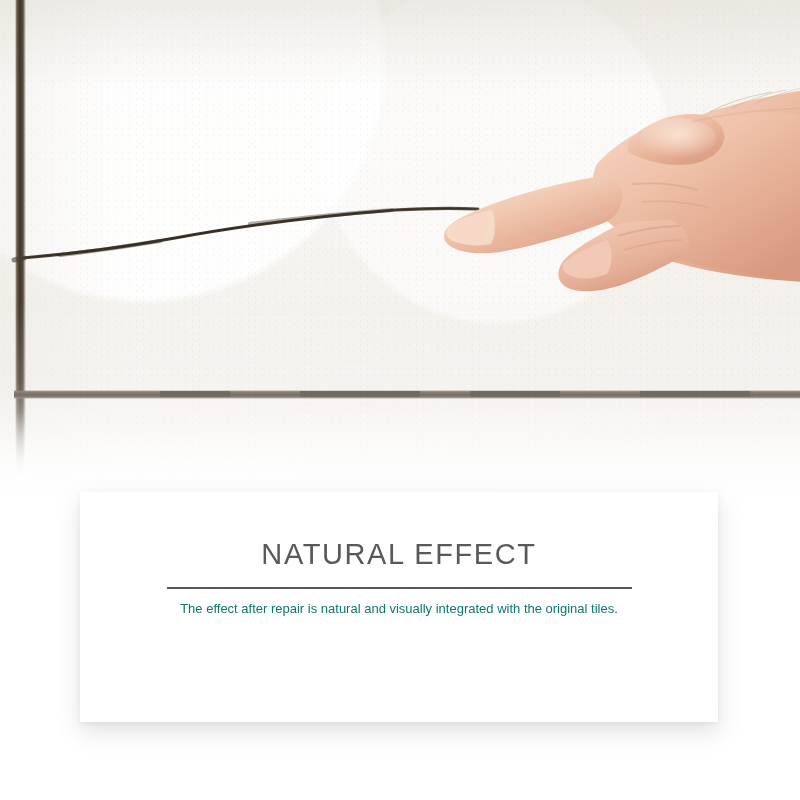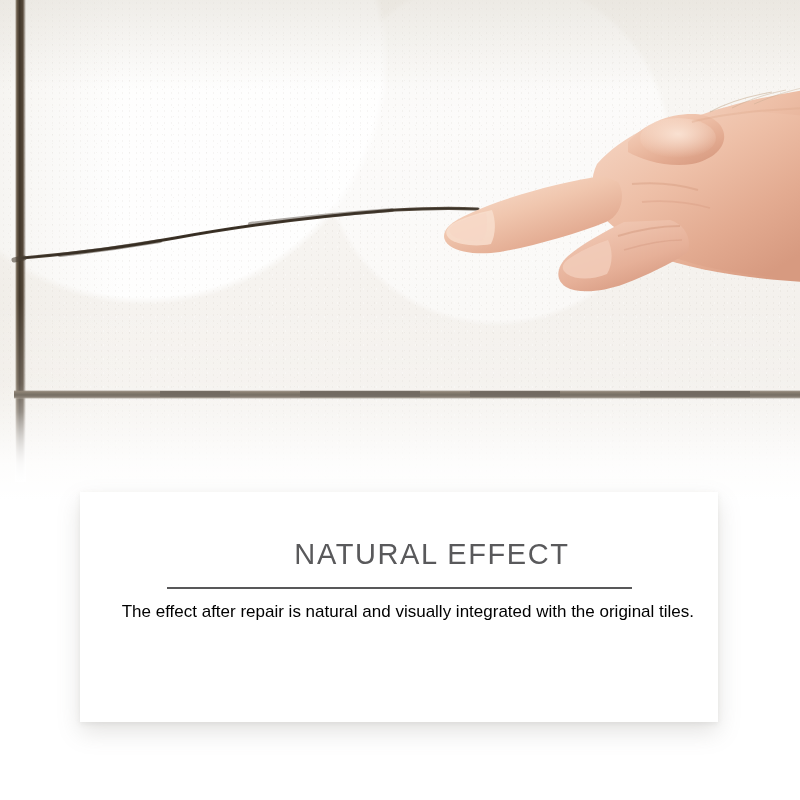--- a/index.html
+++ b/index.html
@@ -91,31 +91,30 @@
     position:absolute; left:80px; top:492px; width:638px; height:230px;
     background:#ffffff;
     box-shadow: 0 10px 22px rgba(120,115,108,.20), 0 2px 5px rgba(120,115,108,.10);
   }
   #card-title {
     position:absolute; left:0; top:46px; width:100%;
     text-align:center;
     font-size:29px; font-weight:400; letter-spacing:.055em;
     color:#59595b;
     white-space:nowrap;
-    margin-left:33px;
   }
   #card-divider {
     position:absolute; left:87px; top:95px; width:465px; height:2px;
     background:#585859;
   }
   #card-body {
     position:absolute; left:24px; top:108px; width:590px;
-    text-align:right;
-    font-size:17px; font-weight:400; line-height:1.42;
-    color:#000000;
+    text-align:center;
+    font-size:13px; font-weight:400; line-height:1.42;
+    color:#0f766e;
   }
 </style>
 </head>
 <body>
 
 <div id="canvas">
 
   <div id="photo">
 
     <div id="tile-surface"></div>

